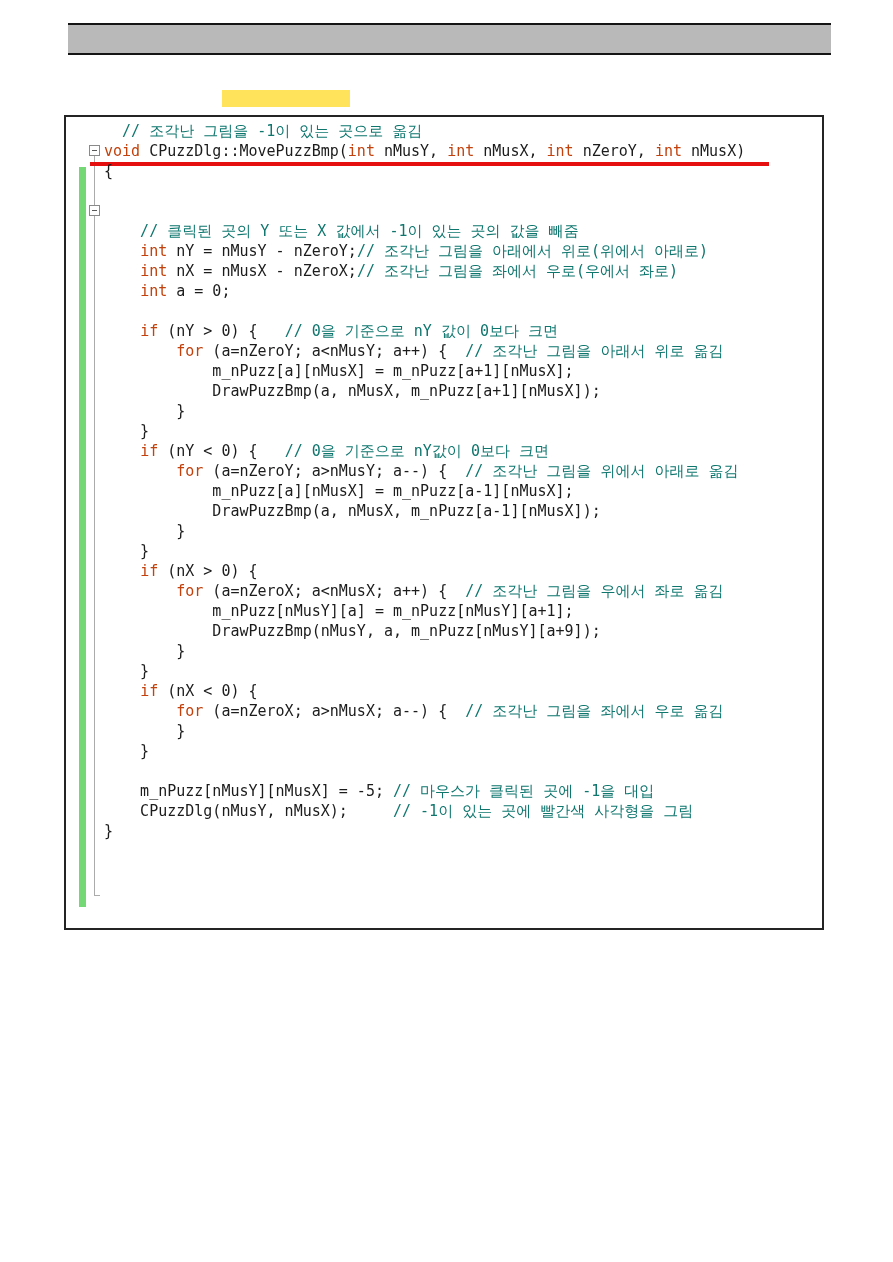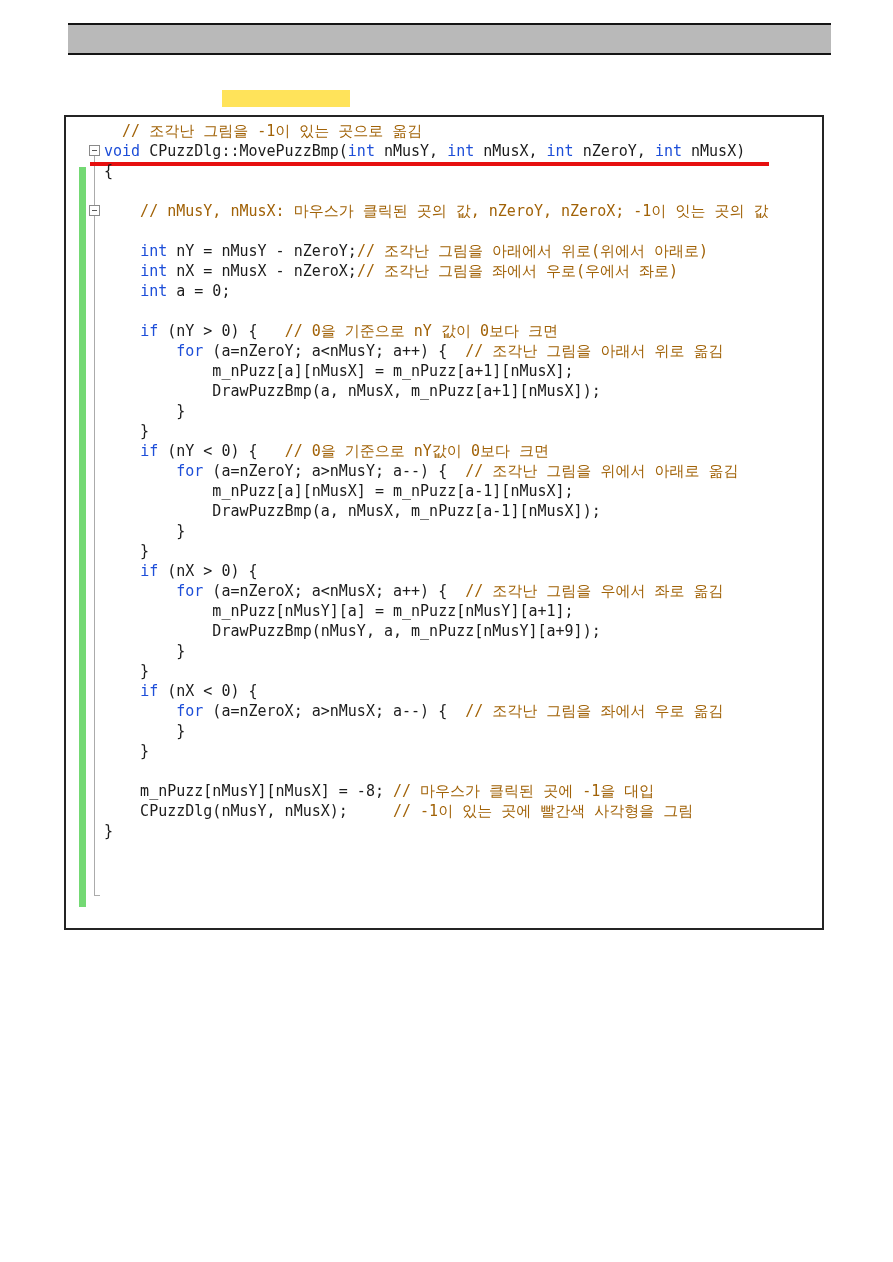--- a/index.html
+++ b/index.html
@@ -110,44 +110,44 @@
     bottom: 2px;
   }
   .code-line {
     height: 20px;
     line-height: 20px;
     font-size: 15px;
     white-space: pre;
     letter-spacing: 0;
   }
   .seg-pl { color: #1c1c1c; }
-  .seg-kw { color: #1d4ed8; }
-  .seg-cm { color: #a16207; }
+  .seg-kw { color: #c2410c; }
+  .seg-cm { color: #0f766e; }
 </style>
 </head>
 <body>
 
 <div class="stage">
 
   <div class="top-bar"></div>
 
   <div class="yellow-highlight"></div>
 
   <div class="code-box">
     <div class="green-bar"></div>
     <div class="fold-guide"></div>
     <div class="fold-guide-tick"></div>
     <div class="red-underline"></div>
     <div class="code-lines" id="code-lines">
         <div class="code-line"><span class="seg-cm">  // 조각난 그림을 -1이 있는 곳으로 옮김</span></div>
         <div class="code-line"><span class="seg-kw">void</span><span class="seg-pl"> CPuzzDlg::MovePuzzBmp(</span><span class="seg-kw">int</span><span class="seg-pl"> nMusY, </span><span class="seg-kw">int</span><span class="seg-pl"> nMusX, </span><span class="seg-kw">int</span><span class="seg-pl"> nZeroY, </span><span class="seg-kw">int</span><span class="seg-pl"> nMusX)</span></div>
         <div class="code-line"><span class="seg-pl">{</span></div>
         <div class="code-line"></div>
-        <div class="code-line"><span class="seg-cm">    // nMusY, nMusX: 마우스가 클릭된 곳의 값, nZeroY, nZeroX; -1이 잇는 곳의 값</span></div>
         <div class="code-line"></div>
+        <div class="code-line"><span class="seg-cm">    // 클릭된 곳의 Y 또는 X 값에서 -1이 있는 곳의 값을 빼줌</span></div>
         <div class="code-line"><span class="seg-pl">    </span><span class="seg-kw">int</span><span class="seg-pl"> nY = nMusY - nZeroY;</span><span class="seg-cm">// 조각난 그림을 아래에서 위로(위에서 아래로)</span></div>
         <div class="code-line"><span class="seg-pl">    </span><span class="seg-kw">int</span><span class="seg-pl"> nX = nMusX - nZeroX;</span><span class="seg-cm">// 조각난 그림을 좌에서 우로(우에서 좌로)</span></div>
         <div class="code-line"><span class="seg-pl">    </span><span class="seg-kw">int</span><span class="seg-pl"> a = 0;</span></div>
         <div class="code-line"></div>
         <div class="code-line"><span class="seg-pl">    </span><span class="seg-kw">if</span><span class="seg-pl"> (nY &gt; 0) {   </span><span class="seg-cm">// 0을 기준으로 nY 값이 0보다 크면</span></div>
         <div class="code-line"><span class="seg-pl">        </span><span class="seg-kw">for</span><span class="seg-pl"> (a=nZeroY; a&lt;nMusY; a++) {  </span><span class="seg-cm">// 조각난 그림을 아래서 위로 옮김</span></div>
         <div class="code-line"><span class="seg-pl">            m_nPuzz[a][nMusX] = m_nPuzz[a+1][nMusX];</span></div>
         <div class="code-line"><span class="seg-pl">            DrawPuzzBmp(a, nMusX, m_nPuzz[a+1][nMusX]);</span></div>
         <div class="code-line"><span class="seg-pl">        }</span></div>
         <div class="code-line"><span class="seg-pl">    }</span></div>
@@ -161,21 +161,21 @@
         <div class="code-line"><span class="seg-pl">        </span><span class="seg-kw">for</span><span class="seg-pl"> (a=nZeroX; a&lt;nMusX; a++) {  </span><span class="seg-cm">// 조각난 그림을 우에서 좌로 옮김</span></div>
         <div class="code-line"><span class="seg-pl">            m_nPuzz[nMusY][a] = m_nPuzz[nMusY][a+1];</span></div>
         <div class="code-line"><span class="seg-pl">            DrawPuzzBmp(nMusY, a, m_nPuzz[nMusY][a+9]);</span></div>
         <div class="code-line"><span class="seg-pl">        }</span></div>
         <div class="code-line"><span class="seg-pl">    }</span></div>
         <div class="code-line"><span class="seg-pl">    </span><span class="seg-kw">if</span><span class="seg-pl"> (nX &lt; 0) {</span></div>
         <div class="code-line"><span class="seg-pl">        </span><span class="seg-kw">for</span><span class="seg-pl"> (a=nZeroX; a&gt;nMusX; a--) {  </span><span class="seg-cm">// 조각난 그림을 좌에서 우로 옮김</span></div>
         <div class="code-line"><span class="seg-pl">        }</span></div>
         <div class="code-line"><span class="seg-pl">    }</span></div>
         <div class="code-line"></div>
-        <div class="code-line"><span class="seg-pl">    m_nPuzz[nMusY][nMusX] = -8; </span><span class="seg-cm">// 마우스가 클릭된 곳에 -1을 대입</span></div>
+        <div class="code-line"><span class="seg-pl">    m_nPuzz[nMusY][nMusX] = -5; </span><span class="seg-cm">// 마우스가 클릭된 곳에 -1을 대입</span></div>
         <div class="code-line"><span class="seg-pl">    CPuzzDlg(nMusY, nMusX);     </span><span class="seg-cm">// -1이 있는 곳에 빨간색 사각형을 그림</span></div>
         <div class="code-line"><span class="seg-pl">}</span></div>
       </div>
     <div id="fold-layer">
         <div class="fold-btn" style="top: 28px;"></div>
         <div class="fold-btn" style="top: 88px;"></div>
       </div>
   </div>
 
 </div>

